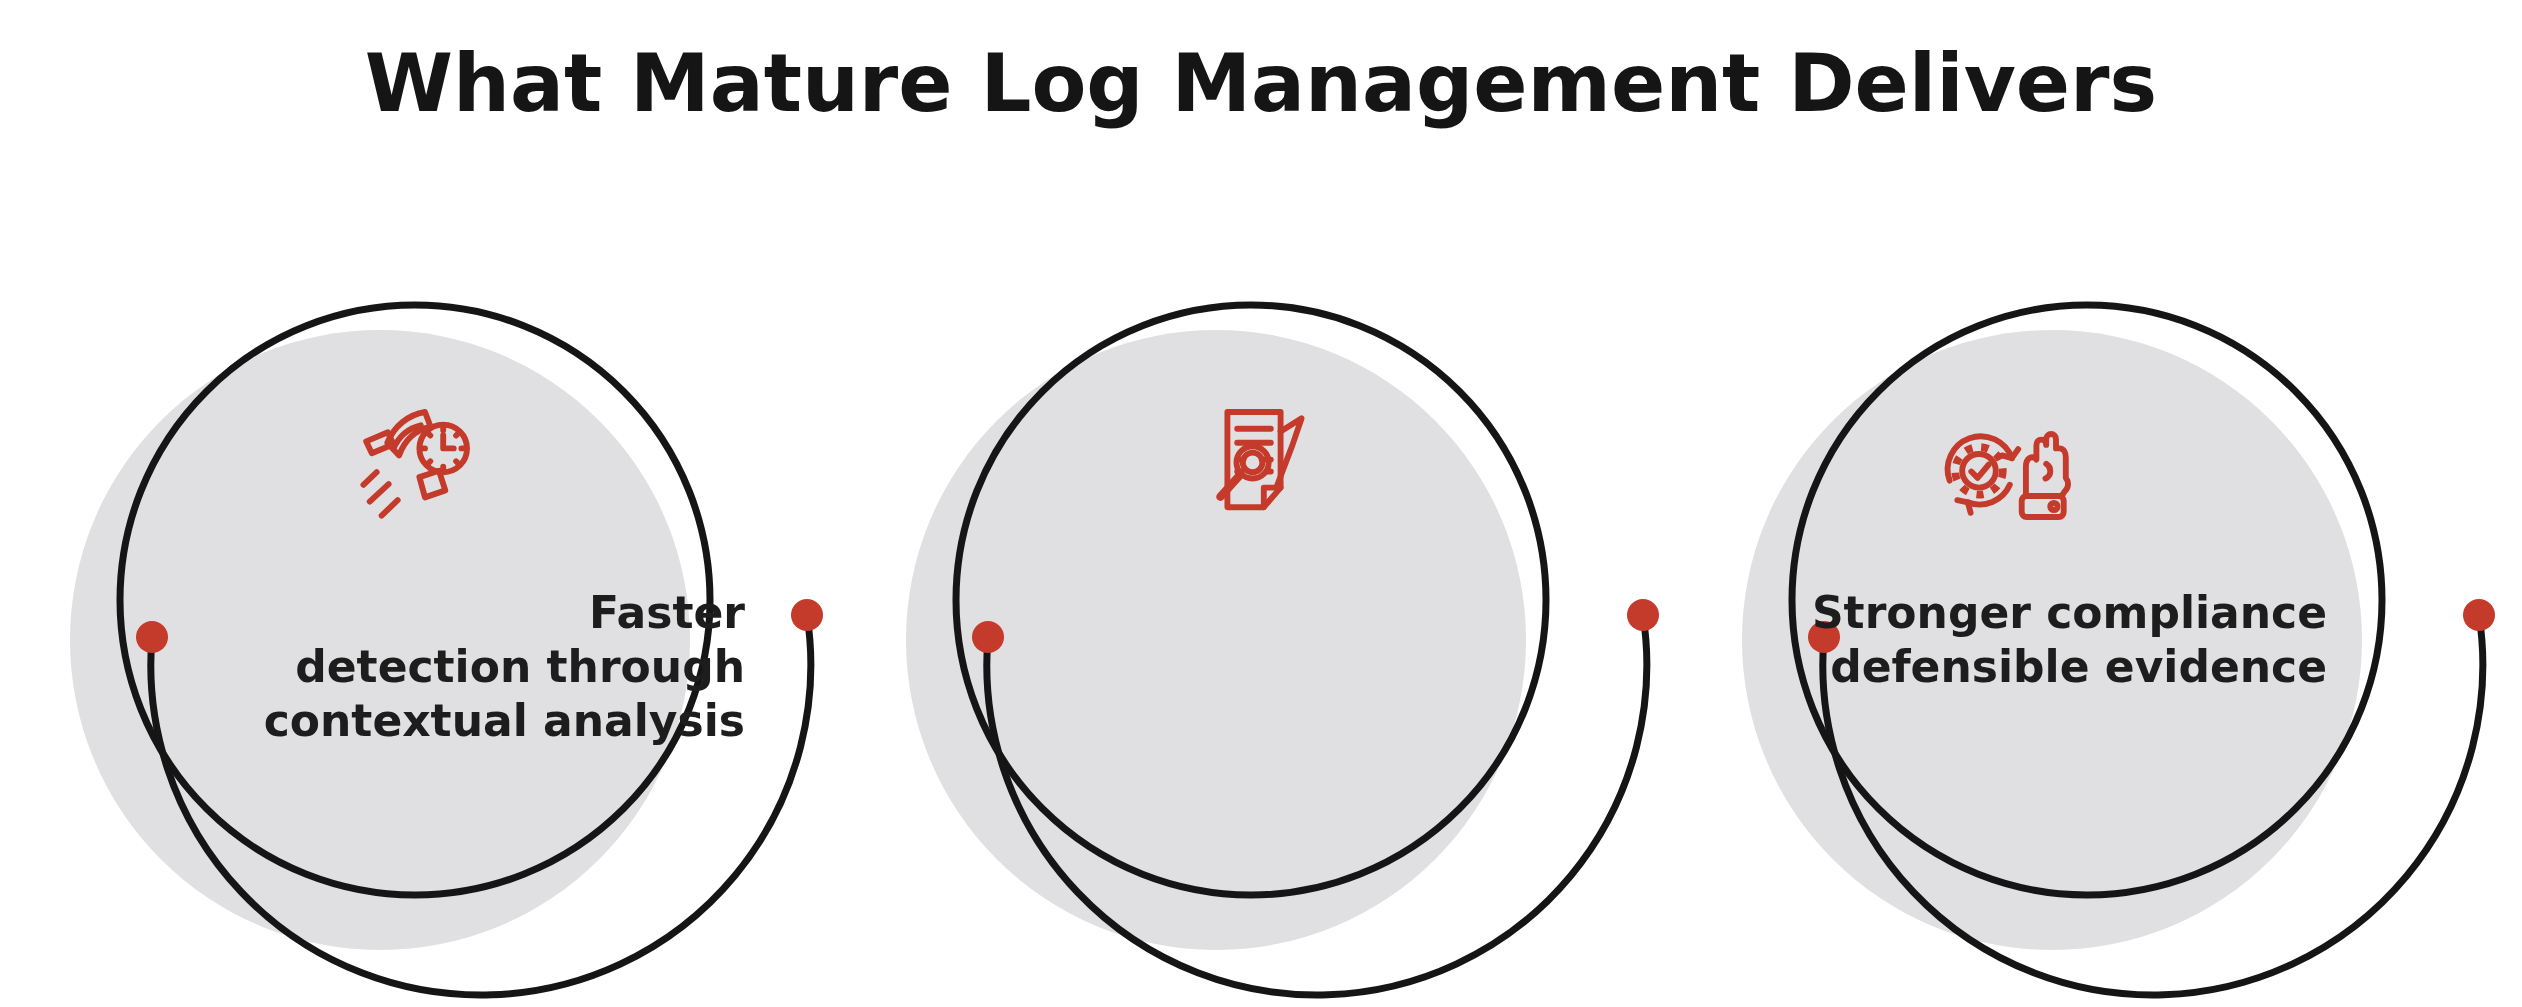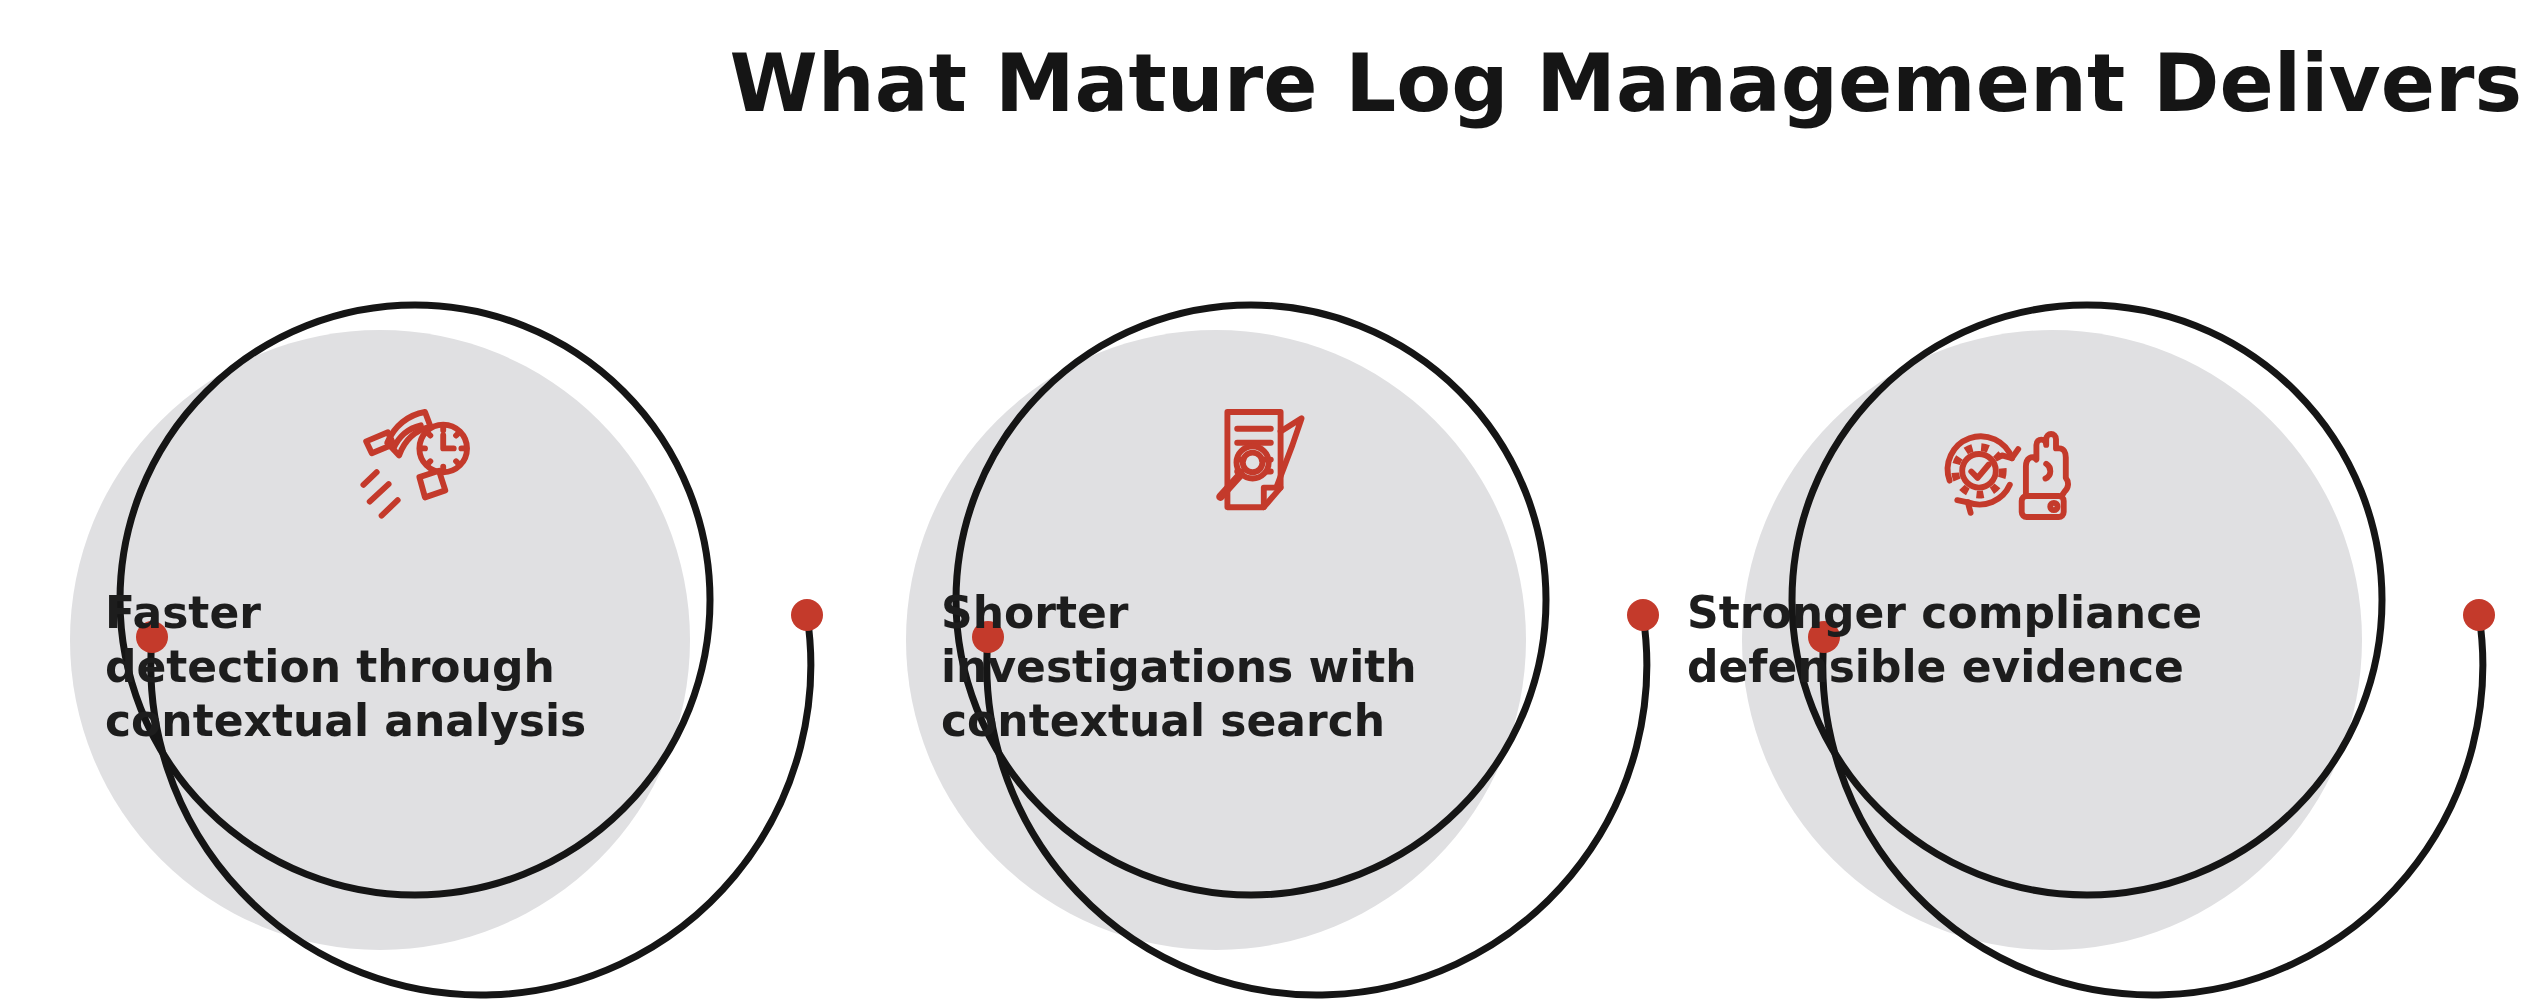--- a/index.html
+++ b/index.html
@@ -11,42 +11,42 @@
   html,body{margin:0;padding:0;background:var(--background);}
   .canvas{
     position:relative;
     width:2522px;height:1007px;
     overflow:hidden;
     background:var(--background);
     font-family:"DejaVu Sans","Liberation Sans",sans-serif;
   }
   .title{
     position:absolute;top:38px;left:0;width:100%;
-    margin:0;text-align:right;
+    margin:0;text-align:center;
     font-size:80px;font-weight:bold;line-height:1.15;
     color:var(--ink-black);letter-spacing:0px;
   }
   .bg{position:absolute;left:0;top:0;}
   .gray-circle{fill:var(--circle-gray);}
   .ring{fill:none;stroke:var(--ink-black);stroke-width:7;}
   .dot{fill:var(--accent-red);}
   .unit{position:absolute;top:0;height:1007px;width:836px;}
   .unit.u0{left:-3px;}   
   .unit.u1{left:833px;}  
   .unit.u2{left:1579px;} 
   .icon{
     position:absolute;left:358px;top:398px;width:140px;height:140px;
   }
   .icon svg{width:140px;height:140px;display:block;}
   .ic{fill:none;stroke:var(--accent-red);stroke-width:4.2;stroke-linecap:round;stroke-linejoin:round;}
   .ic-thick{fill:none;stroke:var(--accent-red);stroke-width:6;stroke-linecap:round;}
   .ic-teeth{fill:none;stroke:var(--accent-red);stroke-width:5.5;}
   .label{
     position:absolute;left:108px;top:586px;width:640px;
-    text-align:left;color:#1d1d1d;
+    text-align:right;color:#1d1d1d;
   }
   .label .line{
     font-size:44px;font-weight:bold;line-height:54px;white-space:nowrap;
   }
 </style>
 </head>
 <body>
 
 <div class="canvas">
 
@@ -102,25 +102,20 @@
         <path class="ic" d="M64 64 H52 V78"></path>
 
         <path class="ic" d="M33 22 H57 M33 32 H57"></path>
         <path class="ic" d="M33 44 H37.5 M50.5 44 H57 M33 52.5 H36 M54 52.5 H57"></path>
 
         <circle class="ic" cx="44" cy="46" r="11.5"></circle>
         <circle class="ic" cx="44" cy="46" r="7"></circle>
         <path class="ic-thick" d="M35.5 54.5 L21 70.5"></path>
       </svg>
     </div>
-    <div class="label">
-      <div class="line">Shorter</div>
-      <div class="line">investigations with</div>
-      <div class="line">contextual search</div>
-    </div>
   </section>
 
   <section class="unit u2">
     <div class="icon">
       <svg viewBox="0 0 100 100" aria-hidden="true">
 
         <path class="ic" d="M9 59 A23.5 23.5 0 1 1 53.5 43"></path>
         <path class="ic" d="M53.5 43 L58 36.5 M53.5 43 L46.5 41"></path>
         <path class="ic" d="M52 62 A23.5 23.5 0 0 1 22 74.5"></path>
         <path class="ic" d="M22 74.5 L14.5 73 M22 74.5 L24 82"></path>

